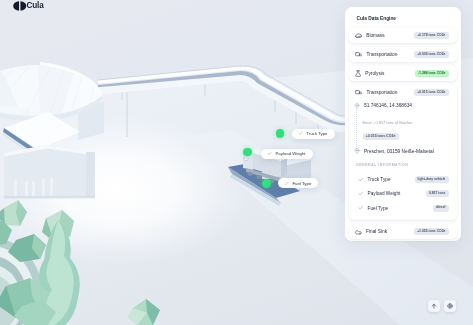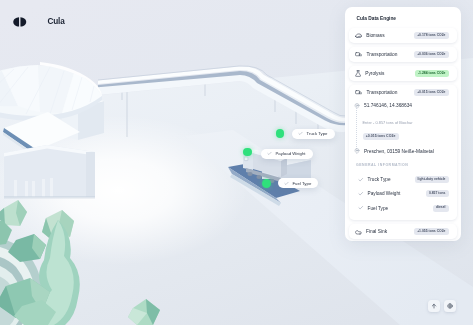--- a/index.html
+++ b/index.html
@@ -1,19 +1,19 @@
 <!DOCTYPE html>
 <html><head>
 <meta charset="utf-8">
 <style>
 *{margin:0;padding:0;box-sizing:border-box}
 html,body{width:473px;height:325px;overflow:hidden}
 body{font-family:"Liberation Sans",sans-serif;background:#eef1f5;-webkit-font-smoothing:antialiased}
 .stage{position:relative;width:473px;height:325px;overflow:hidden;background:#eef1f6}
-.logo{position:absolute;left:13px;top:17px;display:flex;align-items:center;gap:21px;z-index:20}
+.logo{position:absolute;left:13px;top:1px;display:flex;align-items:center;gap:0;z-index:20}
 .logo-text{font-size:8.2px;font-weight:700;color:#1a2232;letter-spacing:-.15px}
 .panel{position:absolute;left:345px;top:7px;width:116px;background:#fff;border-radius:7px;z-index:15;
   box-shadow:0 4px 18px rgba(110,125,150,.14);padding:7px 4px 0px 4px}
 .panel-title{font-size:4.8px;font-weight:600;color:#1d2533;padding:2px 4px 7px 7.6px}
 .card{background:#fff;border-radius:5px;box-shadow:0 1px 3px rgba(120,135,160,.18);margin-bottom:4px}
 .card:last-child{margin-bottom:2px}
 .row{display:flex;align-items:center;justify-content:space-between;height:15px;padding:0 8.5px 0 5.5px}
 .row-left{display:flex;align-items:center;gap:4.5px}
 .row-label{font-size:4.8px;font-weight:500;color:#2b3342;white-space:nowrap}
 .badge{font-size:3.4px;line-height:3.5px;font-weight:600;color:#4c5568;background:#e4e7ef;border-radius:2.5px;padding:1.8px 3px;white-space:nowrap}

